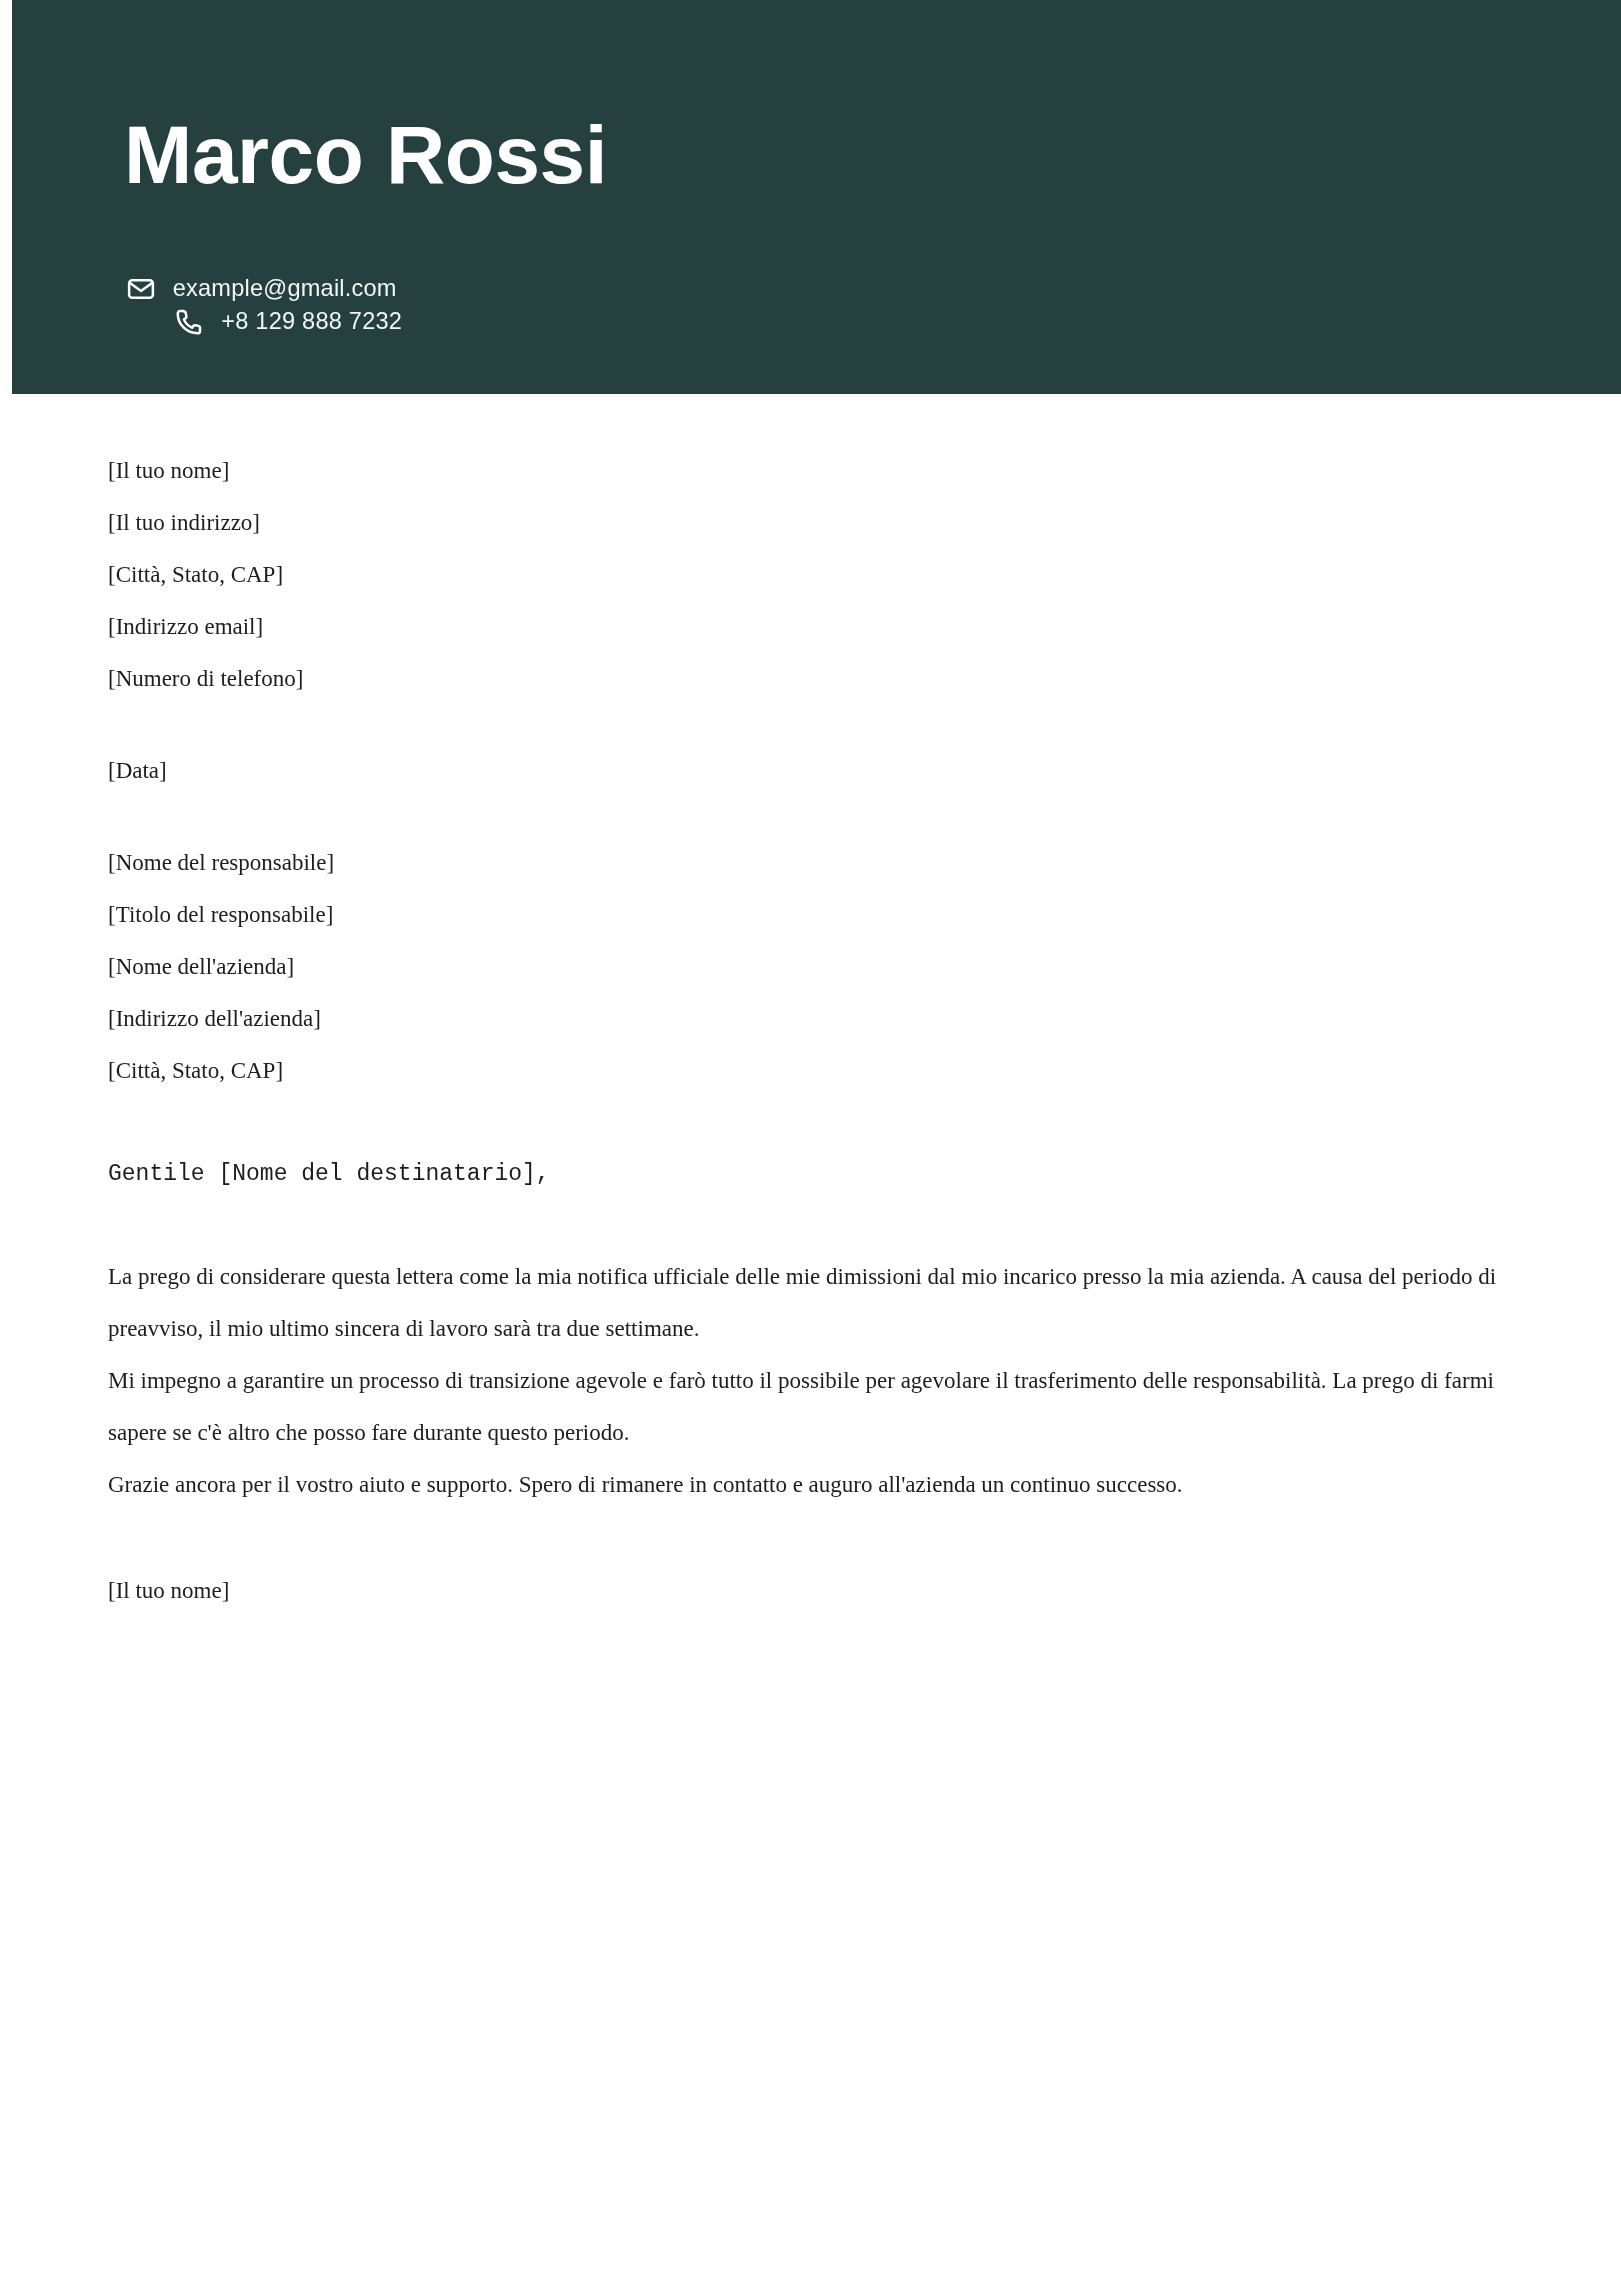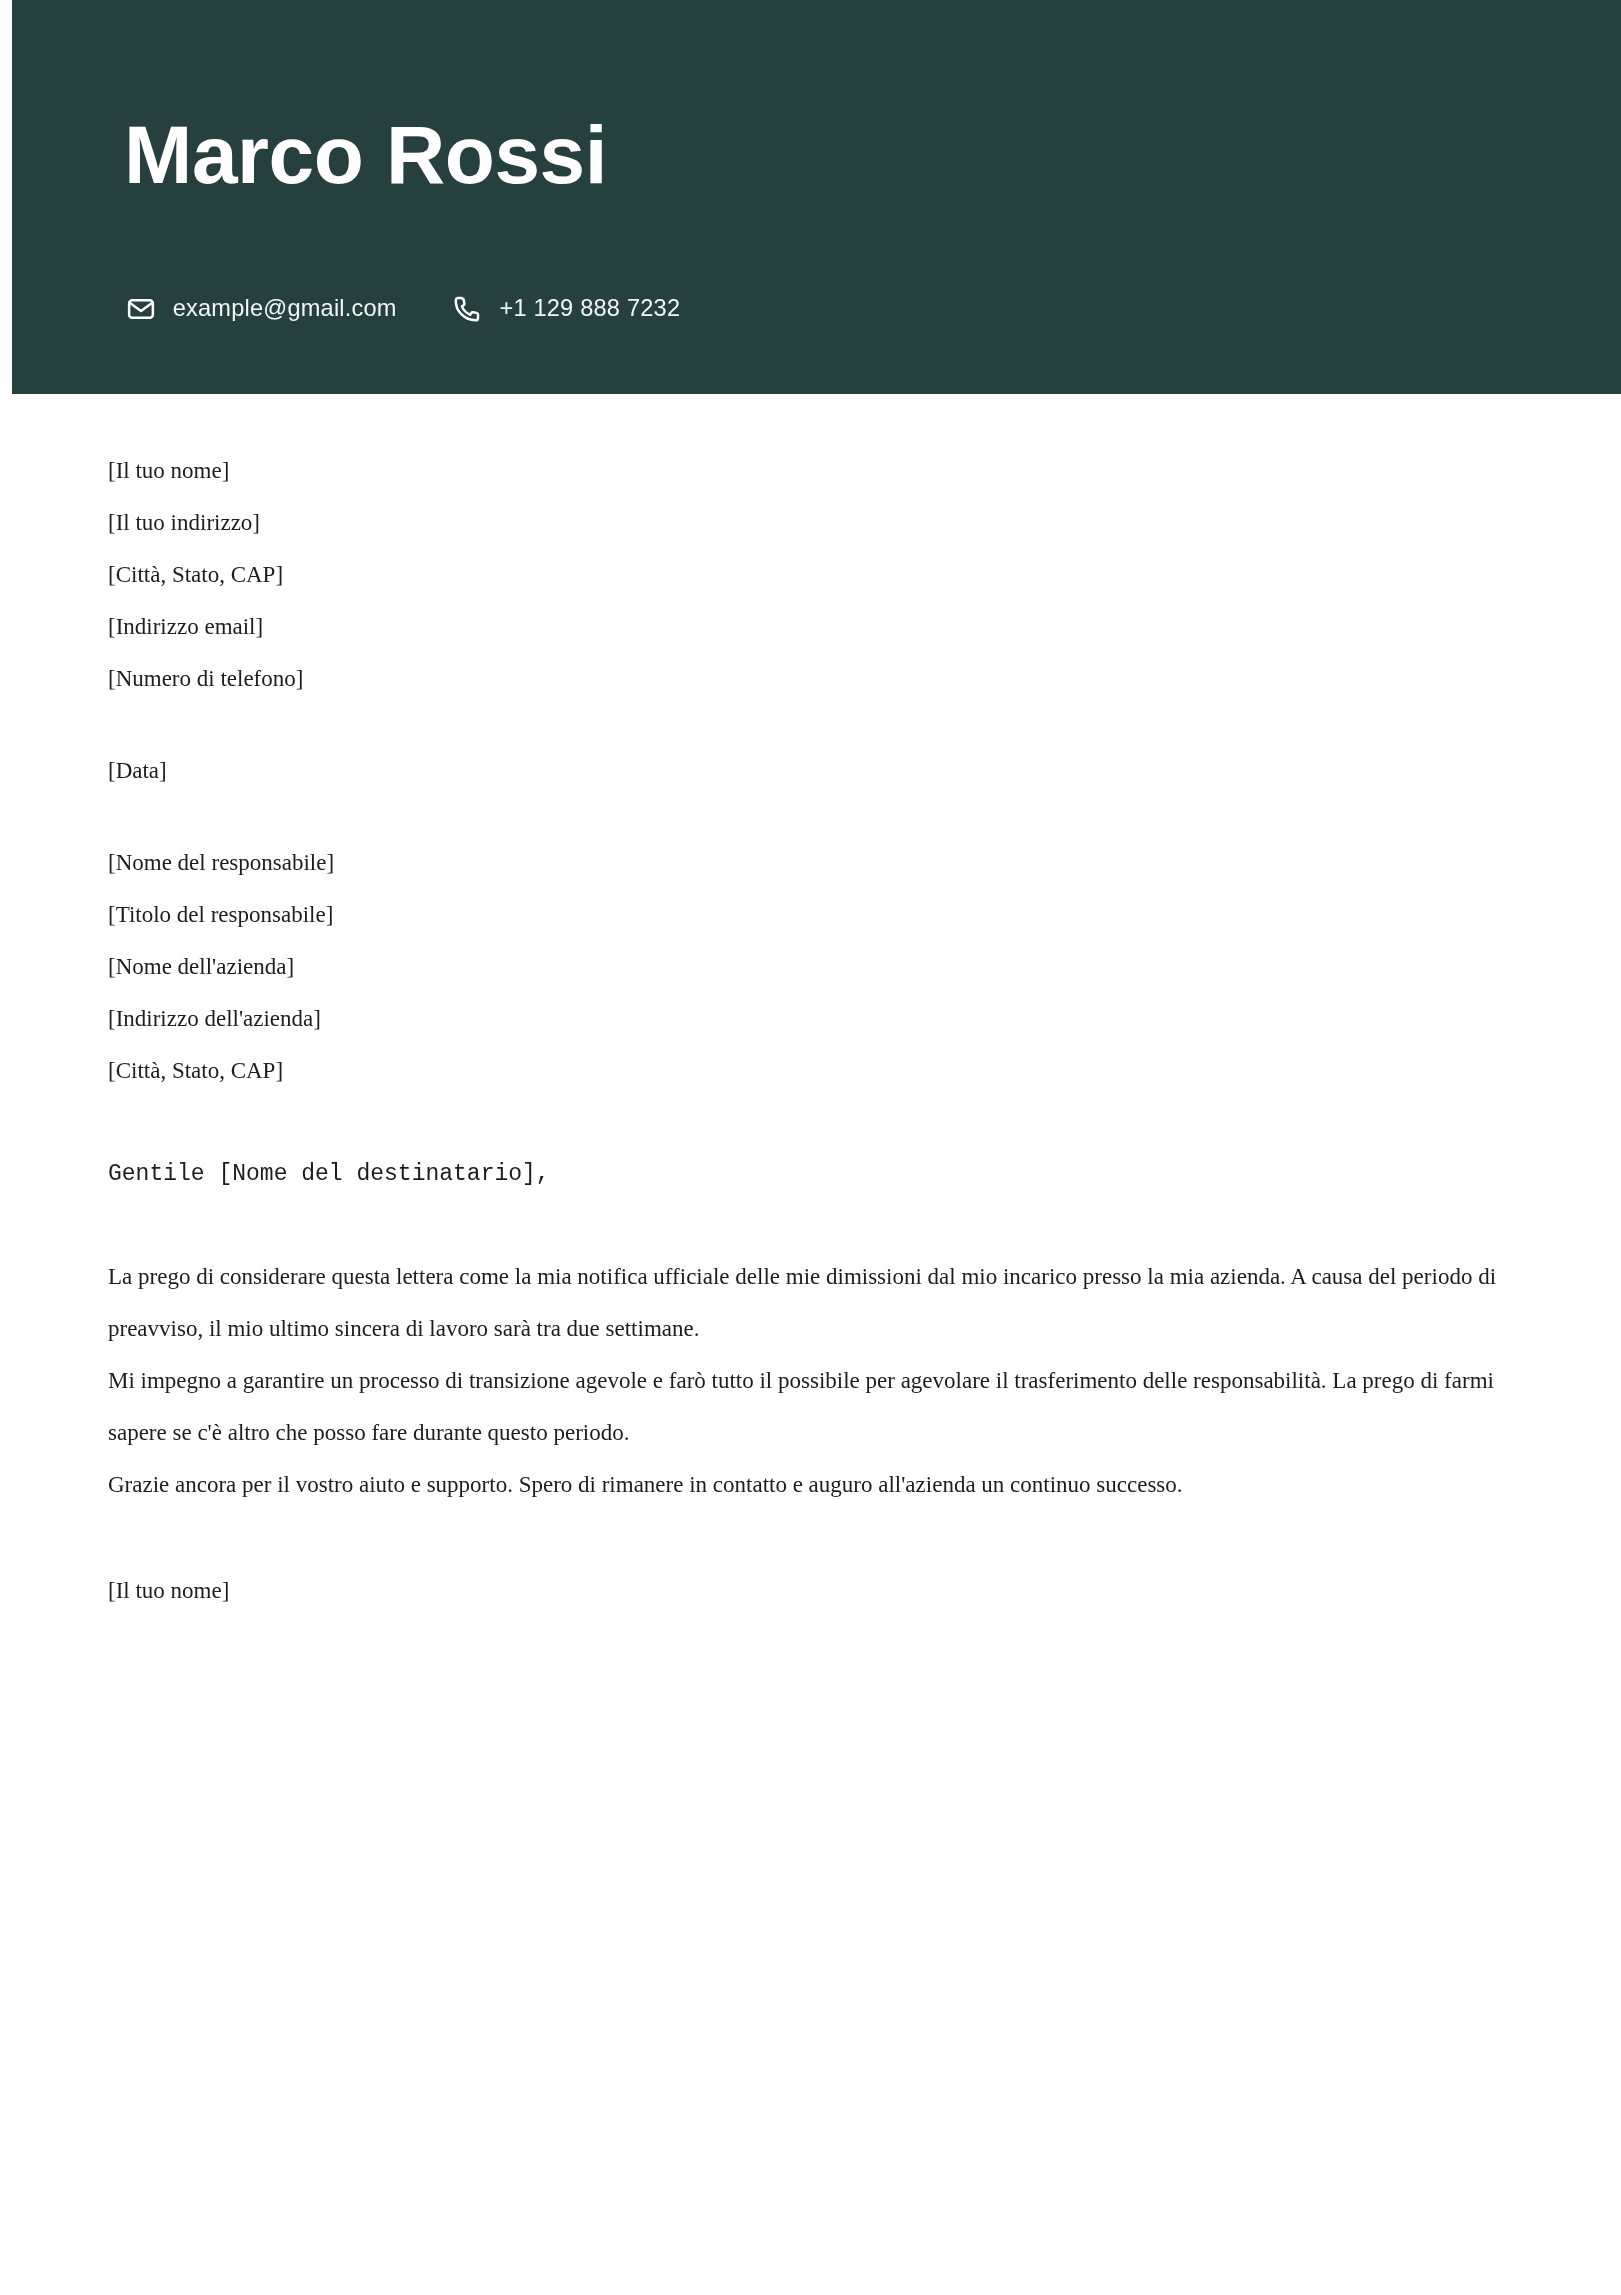--- a/index.html
+++ b/index.html
@@ -45,24 +45,25 @@
     line-height: 1.05;
     font-weight: 700;
     letter-spacing: -0.4px;
     color: #ffffff;
     white-space: nowrap;
   }
 
   .contact-row {
     position: absolute;
     left: 112px;
-    top: 292px;
+    top: 272px;
     display: flex;
     align-items: center;
     gap: 0;
+    flex-direction: column;
   }
 
   .contact-item {
     display: flex;
     align-items: center;
     gap: 15.7px;
   }
   .contact-item.email { margin-right: 54px; }
 
   .contact-icon {
@@ -149,21 +150,21 @@
         </span>
         <span class="contact-text">example@gmail.com</span>
       </div>
 
       <div class="contact-item phone">
         <span class="contact-icon">
           <svg width="30" height="30" viewBox="0 0 24 24" fill="none" stroke="#ffffff" stroke-width="2" stroke-linecap="round" stroke-linejoin="round">
             <path d="M7.6 3.2 H4.9 A1.9 1.9 0 0 0 3 5.1 c0 8.8 7.1 15.9 15.9 15.9 a1.9 1.9 0 0 0 1.9 -1.9 v-2.7 a1.3 1.3 0 0 0 -1.1 -1.3 l-2.9 -0.5 a1.3 1.3 0 0 0 -1.3 0.6 l-0.9 1.4 a12.6 12.6 0 0 1 -6.7 -6.7 l1.4 -0.9 a1.3 1.3 0 0 0 0.6 -1.3 l-0.5 -2.9 a1.3 1.3 0 0 0 -1.3 -1.1 z"></path>
           </svg>
         </span>
-        <span class="contact-text">+1 129 888 7232</span>
+        <span class="contact-text">+8 129 888 7232</span>
       </div>
 
     </div>
   </div>
 
   <div class="letter">
 
     <div class="block">
       <div class="addr-line">[Il tuo nome]</div>
       <div class="addr-line">[Il tuo indirizzo]</div>

